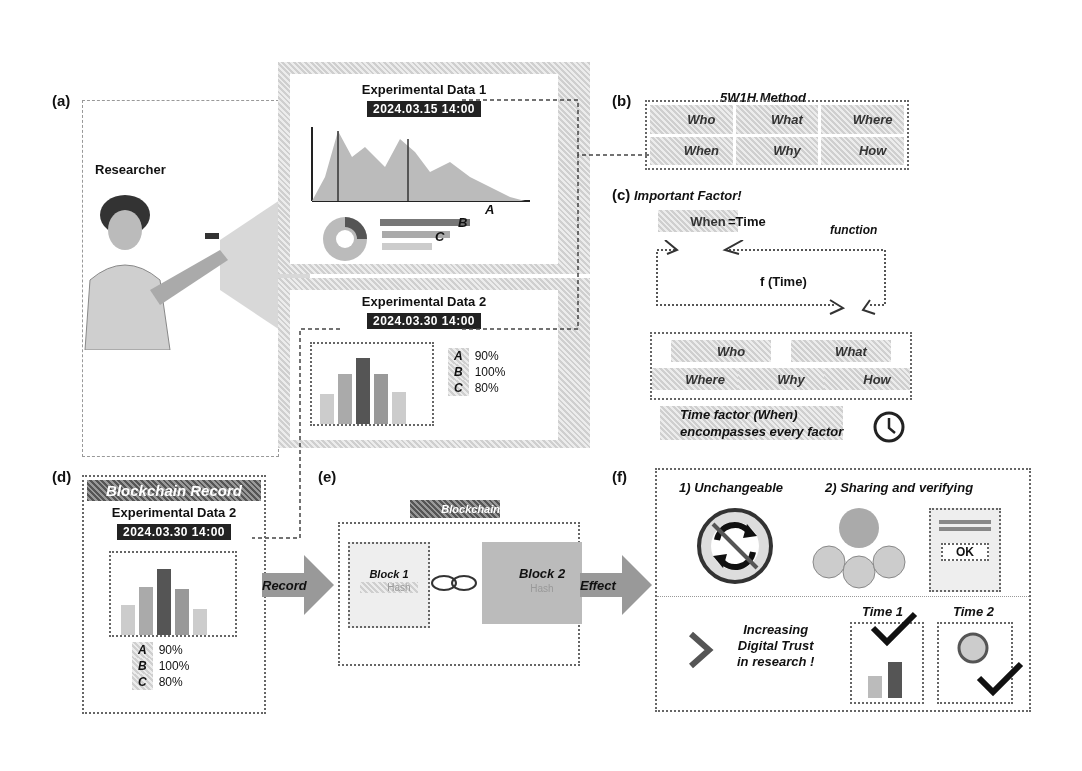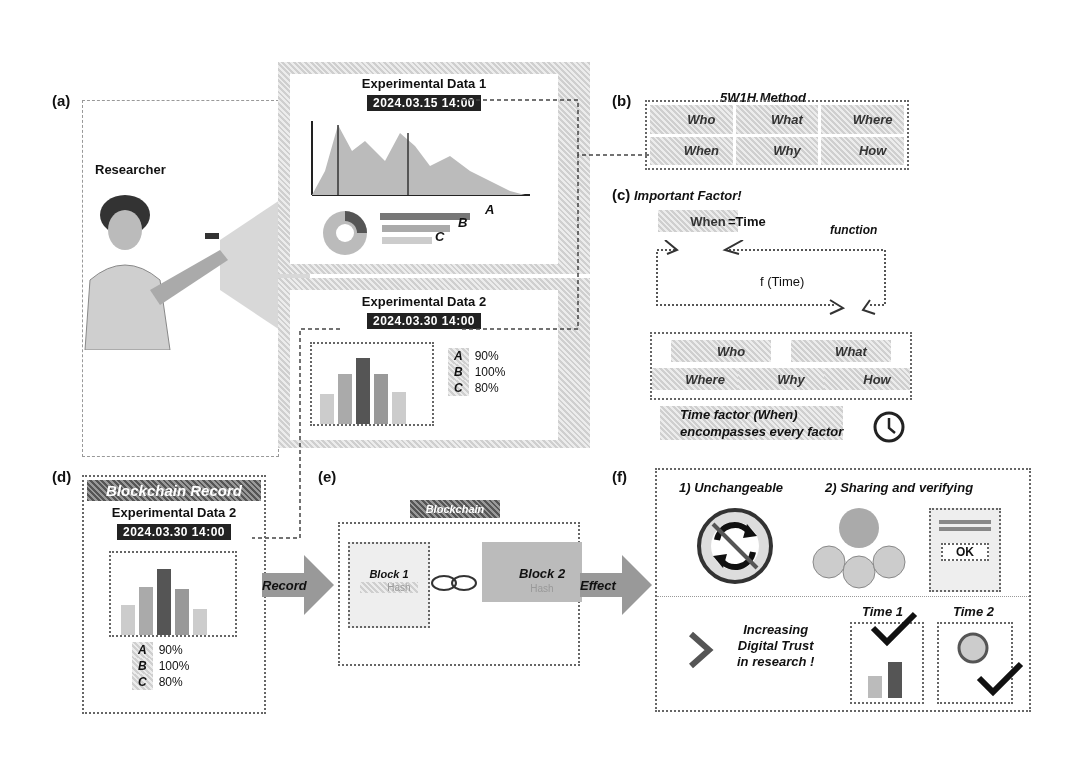--- a/index.html
+++ b/index.html
@@ -33,21 +33,21 @@
   <polygon points="140,60 230,0 230,170 140,110" fill="#d8d8d8"></polygon>
   <ellipse cx="45" cy="35" rx="25" ry="20" fill="#333"></ellipse>
   <ellipse cx="45" cy="50" rx="17" ry="20" fill="#bbb"></ellipse>
   <path d="M10,100 Q45,70 80,100 L90,170 L5,170 Z" fill="#cfcfcf" stroke="#888"></path>
   <path d="M70,110 L140,70 L148,80 L80,125 Z" fill="#aaa"></path>
   <rect x="125" y="53" width="14" height="6" fill="#333"></rect>
 </svg>
 
 <div class="abs shade" style="left:278px;top:62px;width:292px;height:212px"></div>
 <div class="abs" style="left:290px;top:74px;width:268px;height:190px;background:#fff">
-  <div class="title" style="margin-top:2px">Experimental Data 1</div>
+  <div class="title" style="margin-top:8px">Experimental Data 1</div>
   <div style="text-align:center;margin-top:2px"><span class="stamp">2024.03.15 14:00</span></div>
   <svg width="268" height="145" style="display:block">
     <path d="M22,84 L22,10" stroke="#222" stroke-width="2"></path>
     <path d="M22,84 L240,84" stroke="#222" stroke-width="2"></path>
     <path d="M22,84 L35,60 L48,14 L62,40 L75,30 L95,50 L110,22 L125,35 L140,55 L160,45 L180,60 L200,70 L220,80 L235,84 Z" fill="#bbb"></path>
     <path d="M48,84 L48,14" stroke="#333" stroke-width="1.5"></path>
     <path d="M118,84 L118,22" stroke="#333" stroke-width="1.5"></path>
     <circle cx="55" cy="122" r="22" fill="#bbb"></circle>
     <path d="M55,100 A22,22 0 0 1 77,122 L67,122 A12,12 0 0 0 55,110 Z" fill="#555"></path>
     <circle cx="55" cy="122" r="9" fill="#fff"></circle>
@@ -115,21 +115,21 @@
 <div class="abs" style="left:728px;top:214px;font-weight:bold;font-size:13px">=Time</div>
 <div class="abs it" style="left:830px;top:223px;font-size:12px">function</div>
 <svg class="abs" style="left:655px;top:240px" width="240" height="80">
   <path d="M20,10 L2,10 L2,65 L180,65" stroke="#555" stroke-width="2" stroke-dasharray="2,2" fill="none"></path>
   <path d="M70,10 L230,10 L230,65 L215,65" stroke="#555" stroke-width="2" stroke-dasharray="2,2" fill="none"></path>
   <path d="M10,0 L22,10 L12,14" stroke="#333" fill="none" stroke-width="2"></path>
   <path d="M88,0 L70,10 L84,14" stroke="#333" fill="none" stroke-width="2"></path>
   <path d="M175,60 L188,68 L175,74" stroke="#333" fill="none" stroke-width="2"></path>
   <path d="M215,60 L208,70 L220,74" stroke="#333" fill="none" stroke-width="2"></path>
 </svg>
-<div class="abs" style="left:760px;top:274px;font-weight:normal;font-size:13px">f (Time)</div>
+<div class="abs" style="left:760px;top:274px;font-weight:bold;font-size:13px">f (Time)</div>
 <div class="abs dotted" style="left:650px;top:332px;width:258px;height:64px">
   <div style="display:flex;justify-content:center;gap:20px;margin-top:6px">
     <div class="cell shade" style="width:80px;height:22px">Who</div>
     <div class="cell shade" style="width:80px;height:22px">What</div>
   </div>
   <div style="display:flex;justify-content:space-around;margin-top:6px">
     <div class="cell shade" style="width:75px;height:22px">Where</div>
     <div class="cell shade" style="width:75px;height:22px">Why</div>
     <div class="cell shade" style="width:75px;height:22px">How</div>
   </div>
@@ -170,31 +170,31 @@
         </tr>
   </tbody>
     </table>
 </div>
 
 <svg class="abs" style="left:262px;top:555px" width="72" height="60">
   <polygon points="0,18 42,18 42,0 72,30 42,60 42,42 0,42" fill="#999"></polygon>
 </svg>
 <div class="abs it" style="left:262px;top:578px;font-size:13px">Record</div>
 
-<div class="abs shadeD" style="left:410px;top:500px;width:90px;height:18px;color:#fff;font-size:11px;font-weight:bold;font-style:italic;text-align:center;line-height:18px">Blockchain</div>
+<div class="abs shadeD" style="left:410px;top:500px;width:90px;height:18px;color:#fff;font-size:11px;font-weight:bold;font-style:italic;text-align:right;line-height:18px">Blockchain</div>
 <div class="abs dotted" style="left:338px;top:522px;width:238px;height:140px">
   <div class="abs dotted" style="left:8px;top:18px;width:78px;height:82px;background:#eee">
     <div class="it" style="text-align:center;margin-top:24px;font-size:11px">Block 1</div>
     <div class="shade" style="margin:2px 10px;font-size:10px;text-align:center;color:#999">Hash</div>
   </div>
   <svg class="abs" style="left:86px;top:48px" width="56" height="22">
     <ellipse cx="18" cy="11" rx="12" ry="7" fill="none" stroke="#333" stroke-width="2"></ellipse>
     <ellipse cx="38" cy="11" rx="12" ry="7" fill="none" stroke="#333" stroke-width="2"></ellipse>
   </svg>
-  <div class="abs shade" style="left:142px;top:18px;width:80px;height:60px;background:#bbb">
+  <div class="abs shade" style="left:142px;top:18px;width:80px;height:82px;background:#bbb">
     <div class="it" style="text-align:center;margin-top:24px;font-size:13px">Block 2</div>
     <div style="margin:2px 10px;font-size:10px;text-align:center;color:#999">Hash</div>
   </div>
 </div>
 
 <svg class="abs" style="left:580px;top:555px" width="72" height="60">
   <polygon points="0,18 42,18 42,0 72,30 42,60 42,42 0,42" fill="#999"></polygon>
 </svg>
 <div class="abs it" style="left:580px;top:578px;font-size:13px">Effect</div>
 

